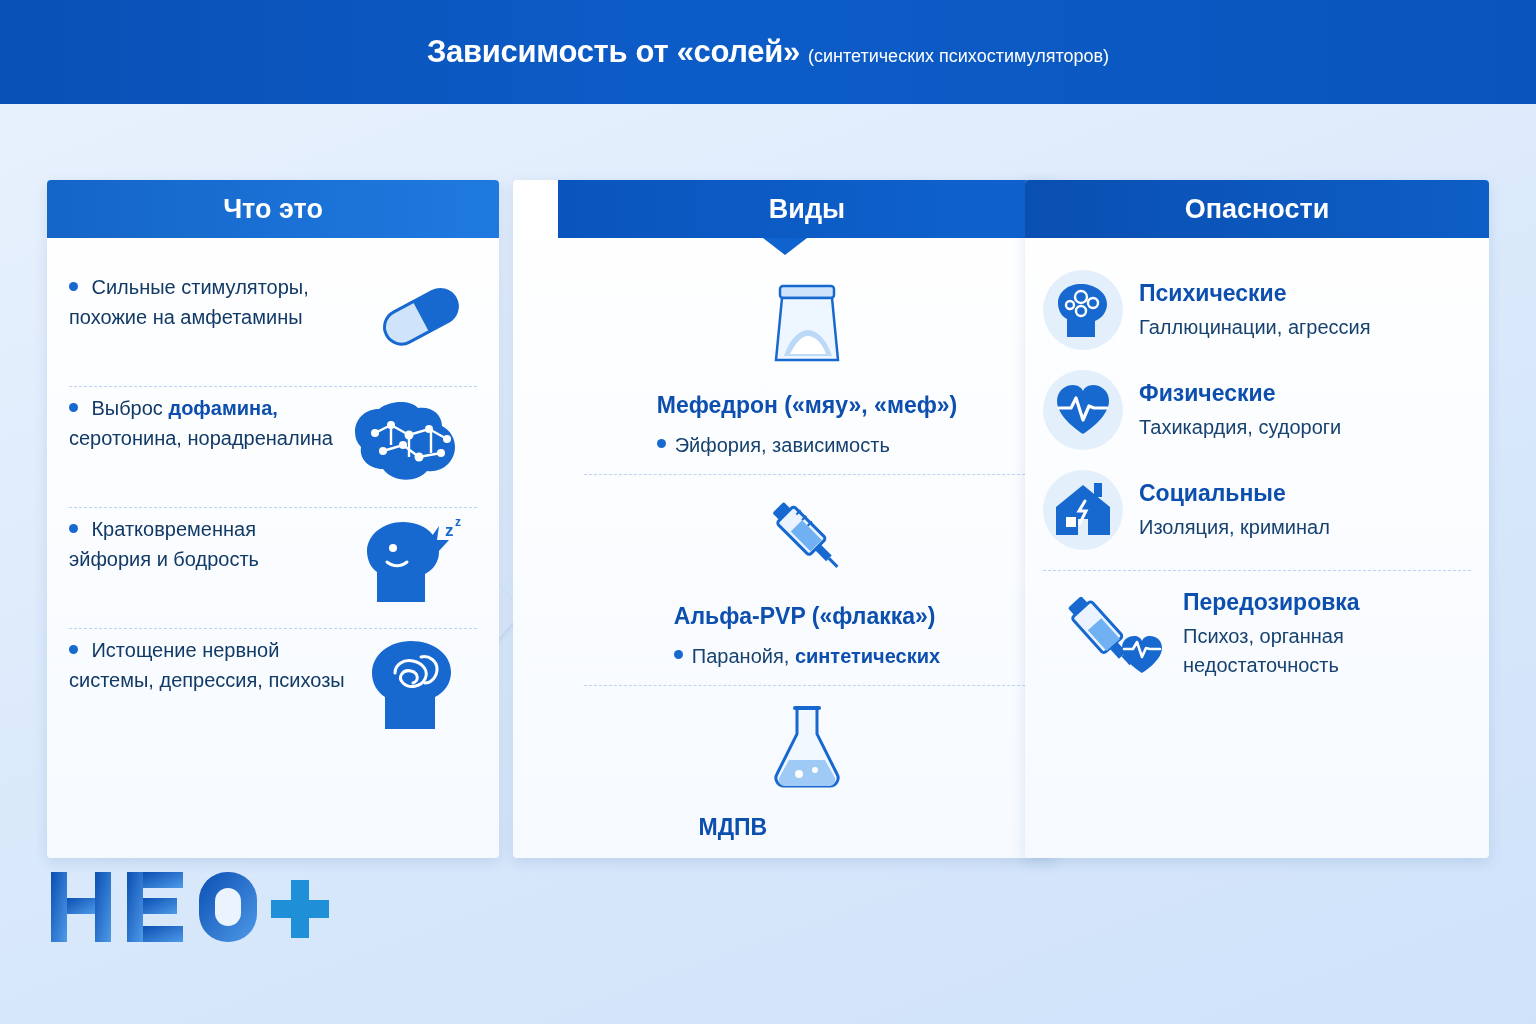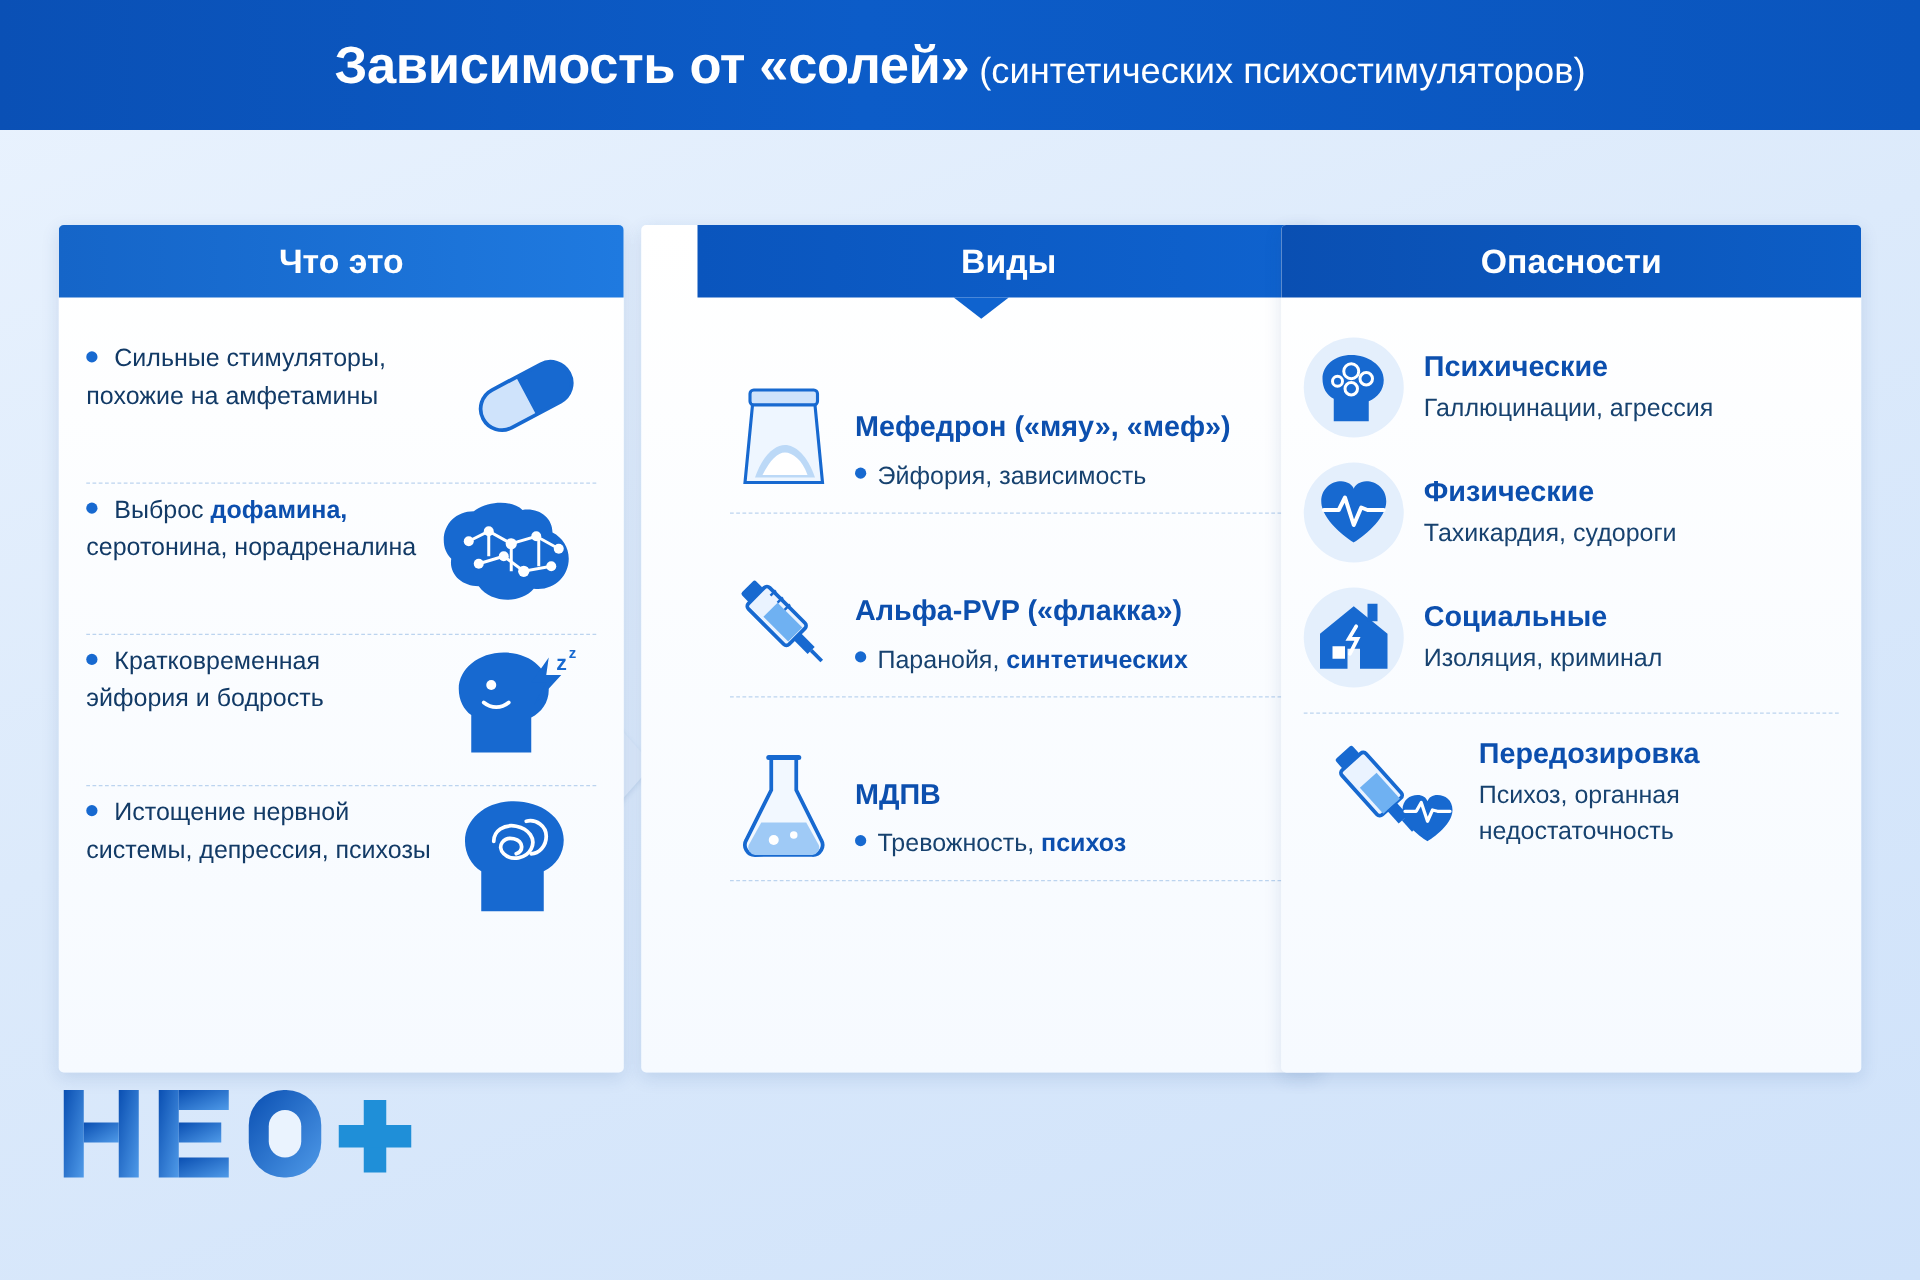--- a/index.html
+++ b/index.html
@@ -10,25 +10,25 @@
     overflow:hidden;
     position:relative;
   }
   
   .header{
     position:absolute;left:0;top:0;width:1536px;height:104px;
     background:linear-gradient(90deg,#0a50b5 0%,#0c5cc8 45%,#0a55bd 100%);
     display:flex;align-items:center;justify-content:center;
   }
   .header-title{
-    color:#ffffff;font-size:42px;font-weight:bold;letter-spacing:-0.3px;
+    color:#ffffff;font-size:31px;font-weight:bold;letter-spacing:-0.3px;
     white-space:nowrap;
   }
   .header-sub{
-    color:#ffffff;font-size:29px;font-weight:normal;margin-left:8px;
+    color:#ffffff;font-size:18px;font-weight:normal;margin-left:8px;
   }
   
   .board{position:absolute;left:0;top:104px;width:1536px;height:920px;}
   .col{
     position:absolute;top:76px;
     background:linear-gradient(180deg,#ffffff 0%,#f6faff 100%);
     border-radius:4px;
     box-shadow:0 4px 14px rgba(20,70,140,.13);
     overflow:hidden;
   }
@@ -68,21 +68,21 @@
     display:inline-block;width:9px;height:9px;border-radius:50%;
     background:#1769d0;margin-right:9px;vertical-align:middle;
     position:relative;top:-3px;
   }
   .c1-text{font-size:20px;color:#123a66;line-height:30px;max-width:268px;display:inline;}
   .c1-text b{color:#0c4fae;}
   .c1-ico{position:absolute;right:2px;top:6px;}
 
   
   .c2-list{position:relative;padding:26px 26px 0 26px;}
-  .c2-item{position:relative;min-height:122px;padding:10px 0 14px 0;display:flex;align-items:flex-end;gap:14px;}
+  .c2-item{position:relative;min-height:122px;padding:10px 0 14px 0;display:flex;align-items:center;gap:14px;flex-direction:column;}
   .c2-item + .c2-item{border-top:1px dashed #bcd4ef;}
   .c2-ico{flex:0 0 auto;width:86px;display:flex;justify-content:center;padding-top:4px;}
   .c2-body{flex:1 1 auto;padding-top:6px;}
   .c2-title{font-size:23px;font-weight:bold;color:#0c4fae;line-height:30px;}
   .c2-sub{font-size:20px;color:#17426f;line-height:30px;margin-top:10px;}
   .c2-sub b{color:#0c4fae;}
   .sep-bottom{border-top:1px dashed #bcd4ef;margin:0 26px;}
 
   
   .c3-list{position:relative;padding:22px 18px 0 18px;}

